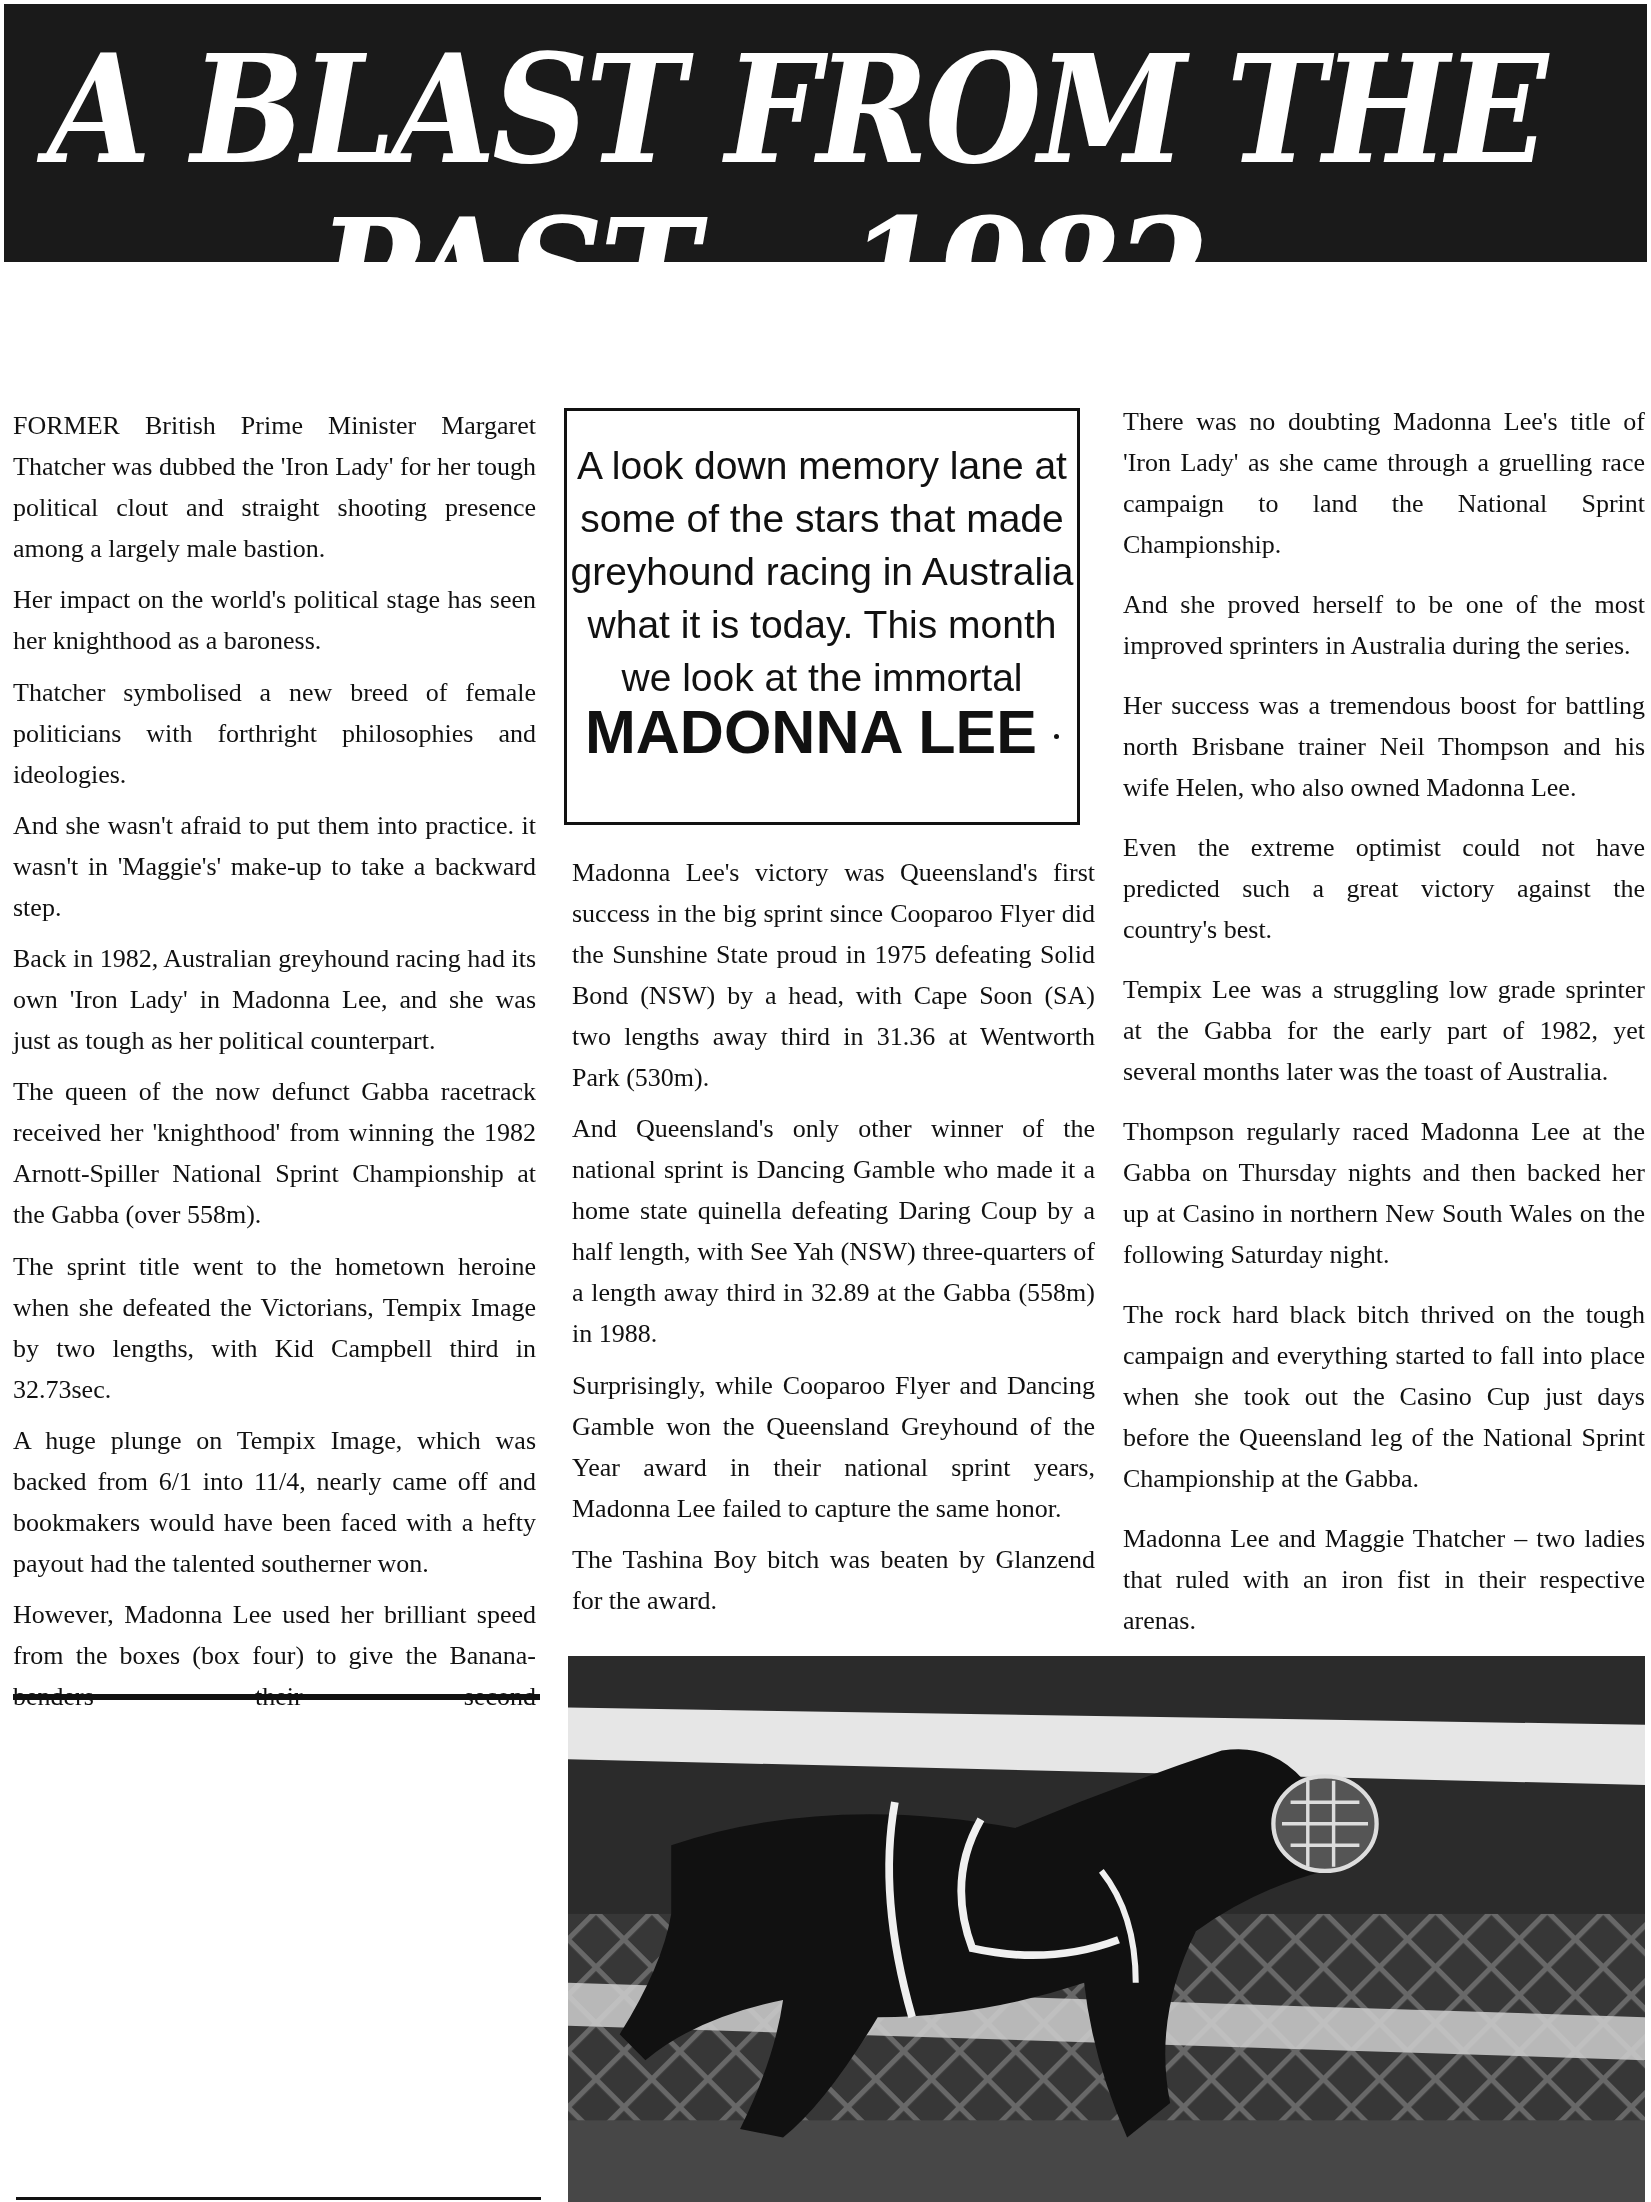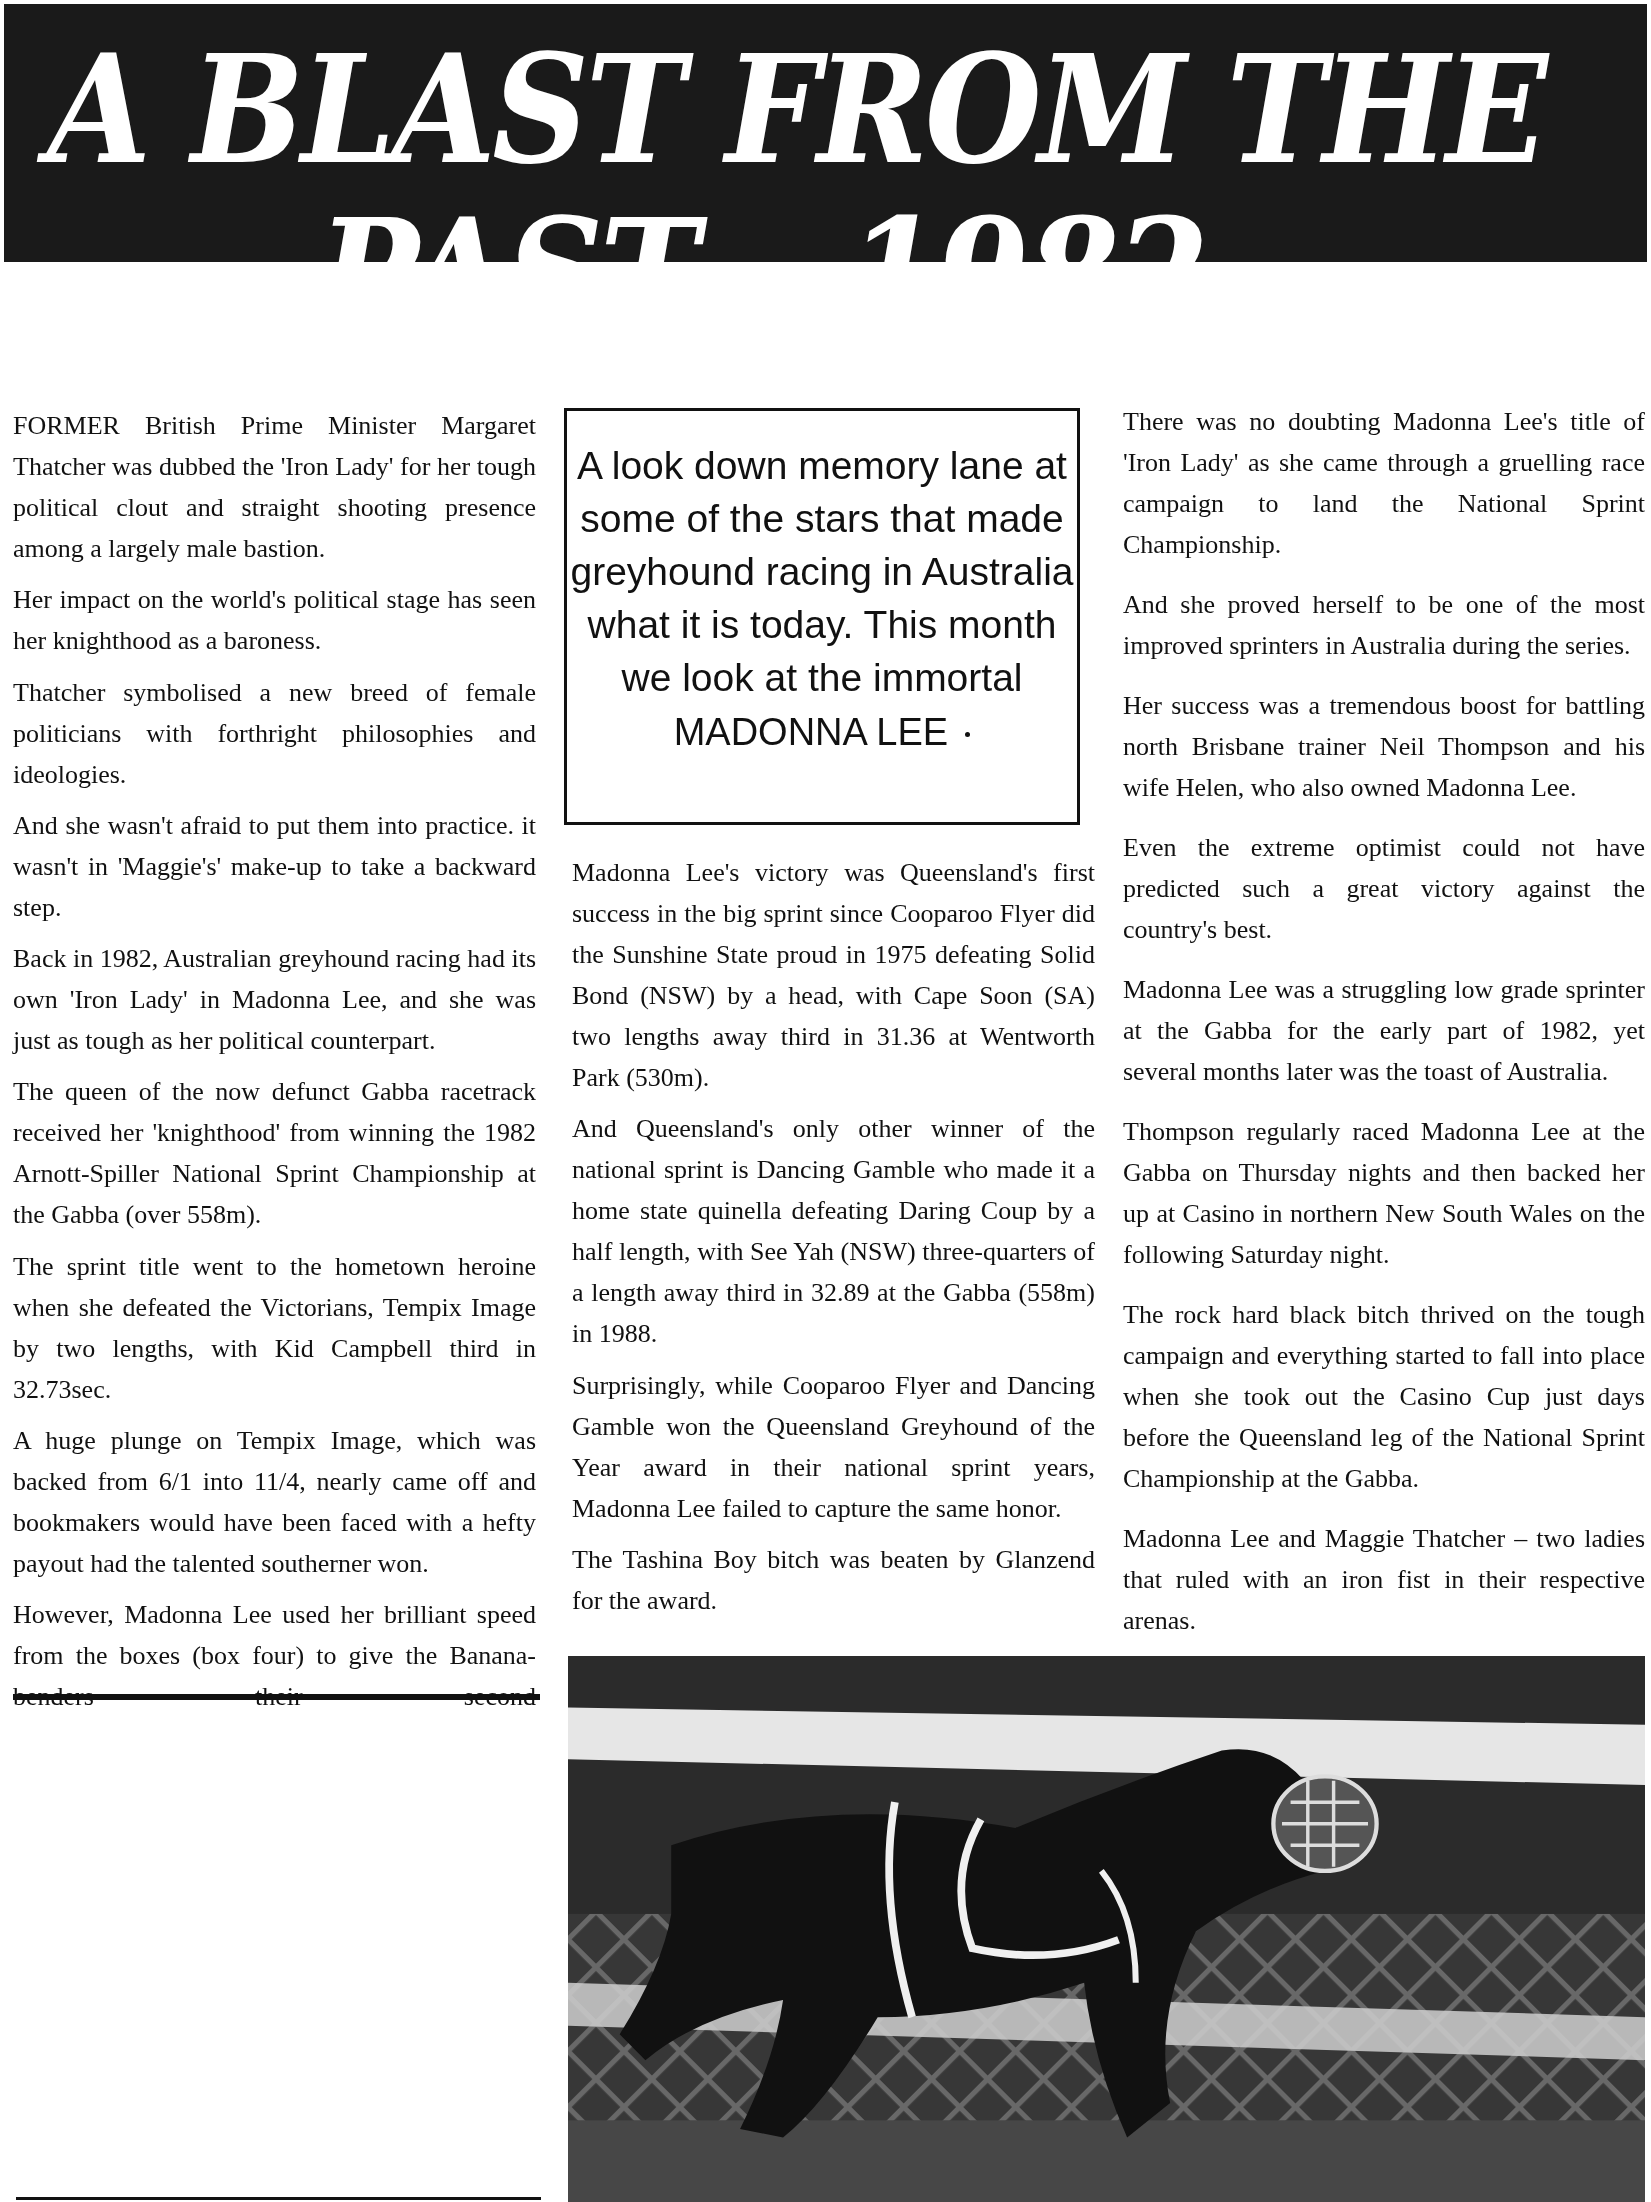--- a/index.html
+++ b/index.html
@@ -15,21 +15,21 @@
 
   .col { position: absolute; font-size: 26px; line-height: 41px; text-align: justify; }
   .col p { margin: 0 0 10.3px 0; }
   .col1 { left: 13px; top: 405px; width: 523px; }
   .col2 { left: 572px; top: 852px; width: 523px; }
   .col3 { left: 1123px; top: 401px; width: 522px; }
   .col3 p { margin-bottom: 19px; }
 
   .callout { position: absolute; left: 564px; top: 408px; width: 516px; height: 417px; border: 3.4px solid #111; box-sizing: border-box;
     font-family: "Liberation Sans", sans-serif; text-align: center; font-size: 39px; line-height: 53px; padding-top: 28px; }
-  .callout .name { font-weight: normal; font-size: 38px; display: block; margin-top: 1.7px; }
+  .callout .name { font-weight: bold; font-size: 61px; display: block; margin-top: 1.7px; }
   .callout .dot { display: inline-block; width: 5.2px; height: 5.2px; background: #111; border-radius: 50%; margin-left: 17px; vertical-align: middle; }
 
   .rule-thick { position: absolute; left: 13px; top: 1694px; width: 527px; height: 6px; background: #111; }
   .rule-bottom { position: absolute; left: 15.5px; top: 2197px; width: 525px; height: 2.6px; background: #111; }
 
   .photo { position: absolute; left: 568px; top: 1656px; width: 1077px; height: 546px; overflow: hidden; background: #2a2a2a; }
   .photo svg { display: block; width: 100%; height: 100%; }
 </style>
 </head>
 <body>
@@ -65,21 +65,21 @@
   <p>And Queensland's only other winner of the national sprint is Dancing Gamble who made it a home state quinella defeating Daring Coup by a half length, with See Yah (NSW) three-quarters of a length away third in 32.89 at the Gabba (558m) in 1988.</p>
   <p>Surprisingly, while Cooparoo Flyer and Dancing Gamble won the Queensland Greyhound of the Year award in their national sprint years, Madonna Lee failed to capture the same honor.</p>
   <p>The Tashina Boy bitch was beaten by Glanzend for the award.</p>
 </article>
 
 <article class="col col3">
   <p>There was no doubting Madonna Lee's title of 'Iron Lady' as she came through a gruelling race campaign to land the National Sprint Championship.</p>
   <p>And she proved herself to be one of the most improved sprinters in Australia during the series.</p>
   <p>Her success was a tremendous boost for battling north Brisbane trainer Neil Thompson and his wife Helen, who also owned Madonna Lee.</p>
   <p>Even the extreme optimist could not have predicted such a great victory against the country's best.</p>
-  <p>Madonna Lee was a struggling low grade sprinter at the Gabba for the early part of 1982, yet several months later was the toast of Australia.</p>
+  <p>Tempix Lee was a struggling low grade sprinter at the Gabba for the early part of 1982, yet several months later was the toast of Australia.</p>
   <p>Thompson regularly raced Madonna Lee at the Gabba on Thursday nights and then backed her up at Casino in northern New South Wales on the following Saturday night.</p>
   <p>The rock hard black bitch thrived on the tough campaign and everything started to fall into place when she took out the Casino Cup just days before the Queensland leg of the National Sprint Championship at the Gabba.</p>
   <p>Madonna Lee and Maggie Thatcher – two ladies that ruled with an iron fist in their respective arenas.</p>
 </article>
 
 <figure class="photo" style="margin:0;">
   <svg viewBox="0 0 1252 635" preserveAspectRatio="none">
     <defs>
       <pattern id="mesh" width="46" height="46" patternUnits="userSpaceOnUse" patternTransform="rotate(45)">
         <rect width="46" height="46" fill="#3a3a3a"></rect>

